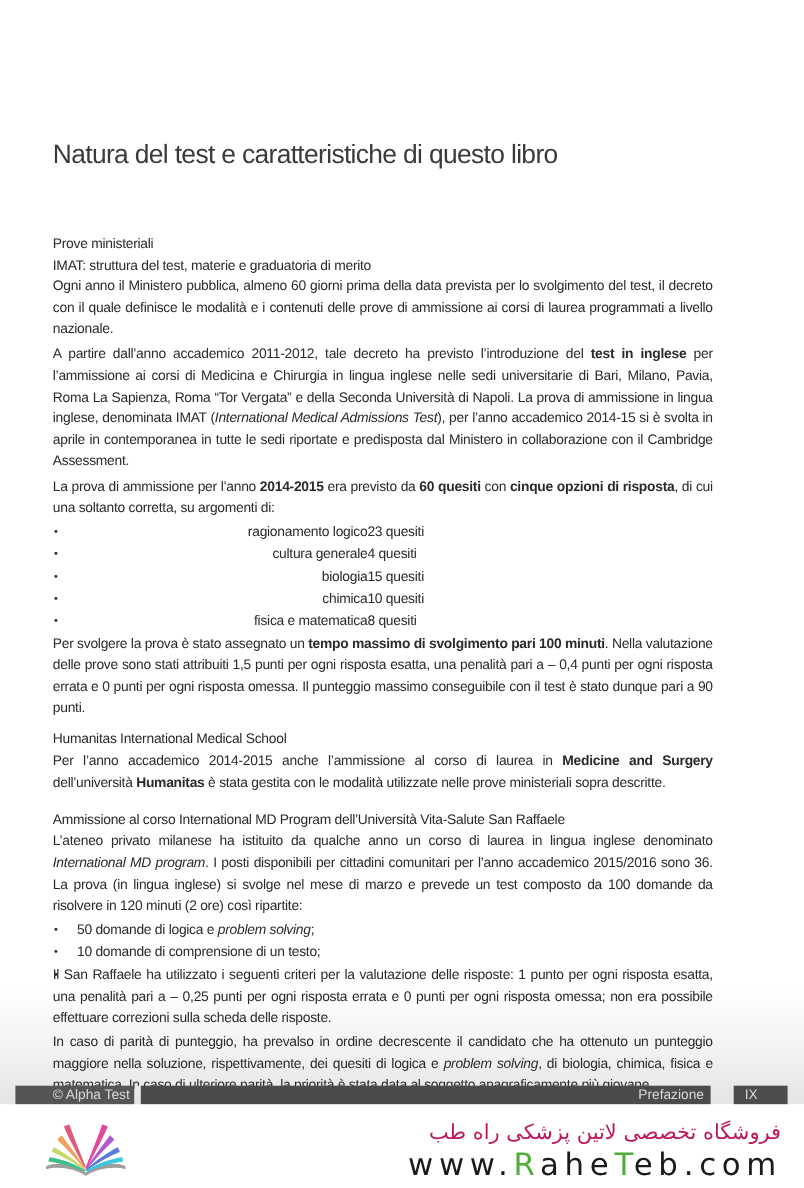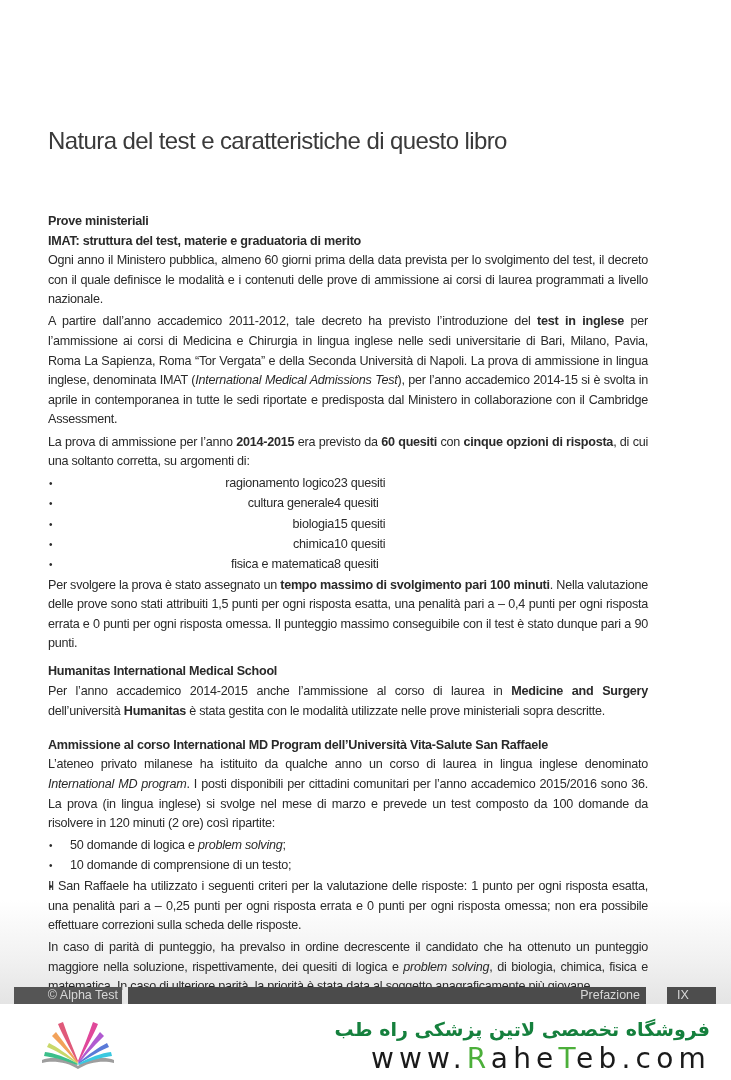--- a/index.html
+++ b/index.html
@@ -16,21 +16,21 @@
   .title {
     position: absolute; left: 48px; top: 111px;
     font-size: 24px; font-weight: normal; color: #3a3a3a;
     letter-spacing: -0.6px; white-space: nowrap;
   }
   .content {
     position: absolute; left: 48px; top: 212px; width: 600px;
     font-size: 12.6px; line-height: 19.6px; color: #2a2a2a;
     letter-spacing: -0.25px;
   }
-  .h { font-weight: bold; margin: 0; }
+  .h { font-weight: normal; margin: 0; }
   p { margin: 0 0 2.5px 0; text-align: justify; }
   .gap { height: 6px; }
   .gap2 { height: 12px; }
   b { font-weight: bold; }
   i { font-style: italic; }
   ul { list-style: none; margin: 0 0 1px 0; padding: 0; }
   ul li { position: relative; padding-left: 22px; margin-bottom: 0.6px; }
   ul li .bullet { position: absolute; left: 1px; top: 0; font-size: 10px; }
   ul.subjects li { display: flex; }
   ul.subjects li .subj { width: 264px; text-align: right; }
@@ -40,21 +40,21 @@
   .fb-left { left: 14px; width: 108px; background: #555; }
   .fb-left span { position: absolute; right: 4px; top: 1px; }
   .fb-mid { left: 128px; width: 518px; background: #4b4b4b; }
   .fb-mid span { position: absolute; right: 6px; top: 1px; }
   .fb-right { left: 667px; width: 49px; background: #4d4d4d; }
   .fb-right span { position: absolute; left: 10px; top: 1px; }
   .fb-sep { position: absolute; left: 124px; top: 987px; width: 4px; height: 17px; background: #e8e8e8; }
 
   .banner { position: absolute; left: 0; top: 1004px; width: 731px; height: 76px; background: #ffffff; }
   .logo { position: absolute; left: 38px; top: 8px; width: 80px; height: 60px; }
-  .fa-text { position: absolute; right: 21px; top: 14px; font-size: 19px; color: #15803d; direction: rtl; font-family: "DejaVu Sans", sans-serif; white-space: nowrap; font-weight: bold; }
+  .fa-text { position: absolute; right: 21px; top: 14px; font-size: 19px; color: #be185d; direction: rtl; font-family: "DejaVu Sans", sans-serif; white-space: nowrap; }
   .url { position: absolute; right: 20px; top: 38px; font-size: 28px; color: #1a1a1a; letter-spacing: 5.2px; font-family: "DejaVu Sans", sans-serif; white-space: nowrap; }
   .url .g { color: #4caf3a; }
 </style>
 </head>
 <body>
 
 <div class="page">
   <h1 class="title">Natura del test e caratteristiche di questo libro</h1>
 
   <div class="content">

